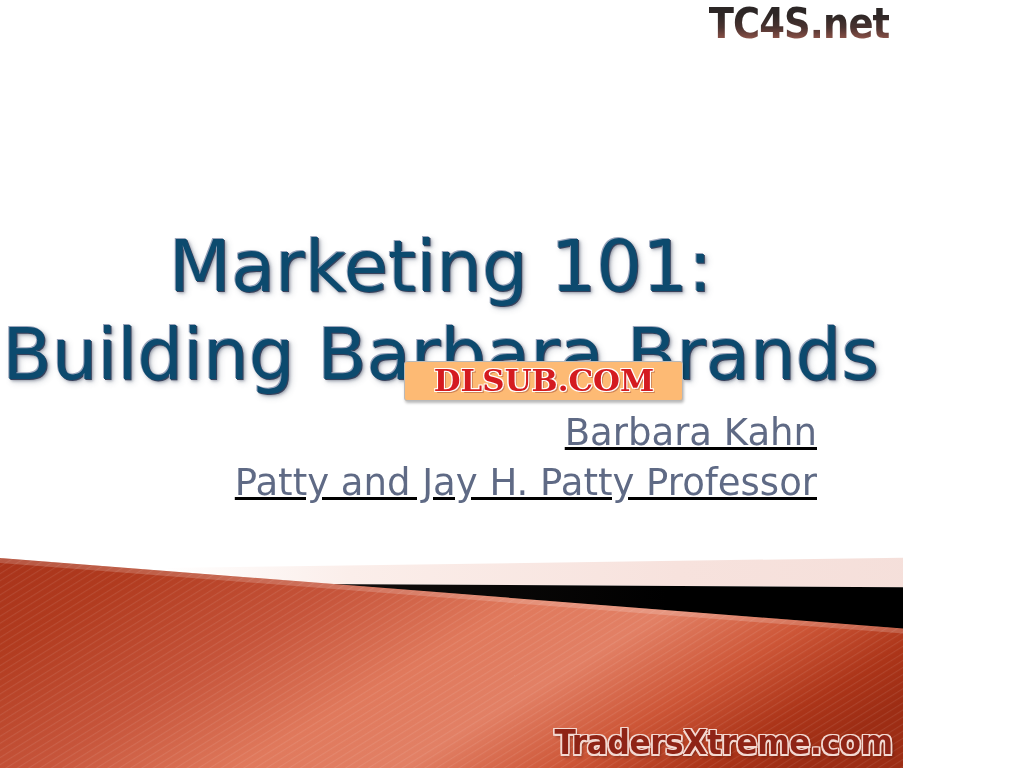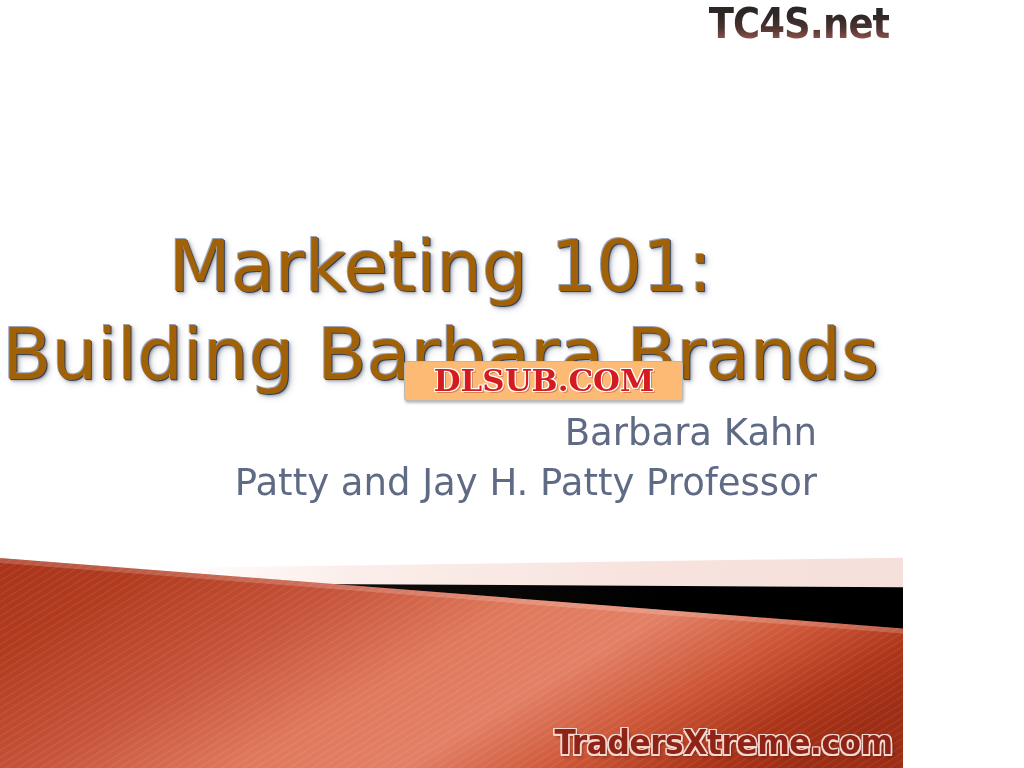--- a/index.html
+++ b/index.html
@@ -50,37 +50,38 @@
     right: 22px;
     top: 222px;
     text-align: center;
     z-index: 20;
   }
   .title-line {
     font-family: "DejaVu Sans", sans-serif;
     font-weight: normal;
     font-size: 72px;
     line-height: 88px;
-    color: #a16207;
+    color: #0c4a6e;
     letter-spacing: 0px;
     white-space: nowrap;
     text-shadow:
        -1px -1px 0 #9aa4bb,
         1px  1px 0 #39425c,
         2px  2px 3px rgba(60,70,95,0.45),
         3px  3px 6px rgba(60,70,95,0.25);
   }
 
   
   #subtitle-block {
     position: absolute;
     right: 86px;
     top: 408px;
     text-align: right;
     z-index: 20;
+    text-decoration: underline;
   }
   .subtitle-line {
     font-family: "DejaVu Sans", sans-serif;
     font-size: 37px;
     line-height: 50px;
     color: #5f6a85;
     white-space: nowrap;
   }
 
   

